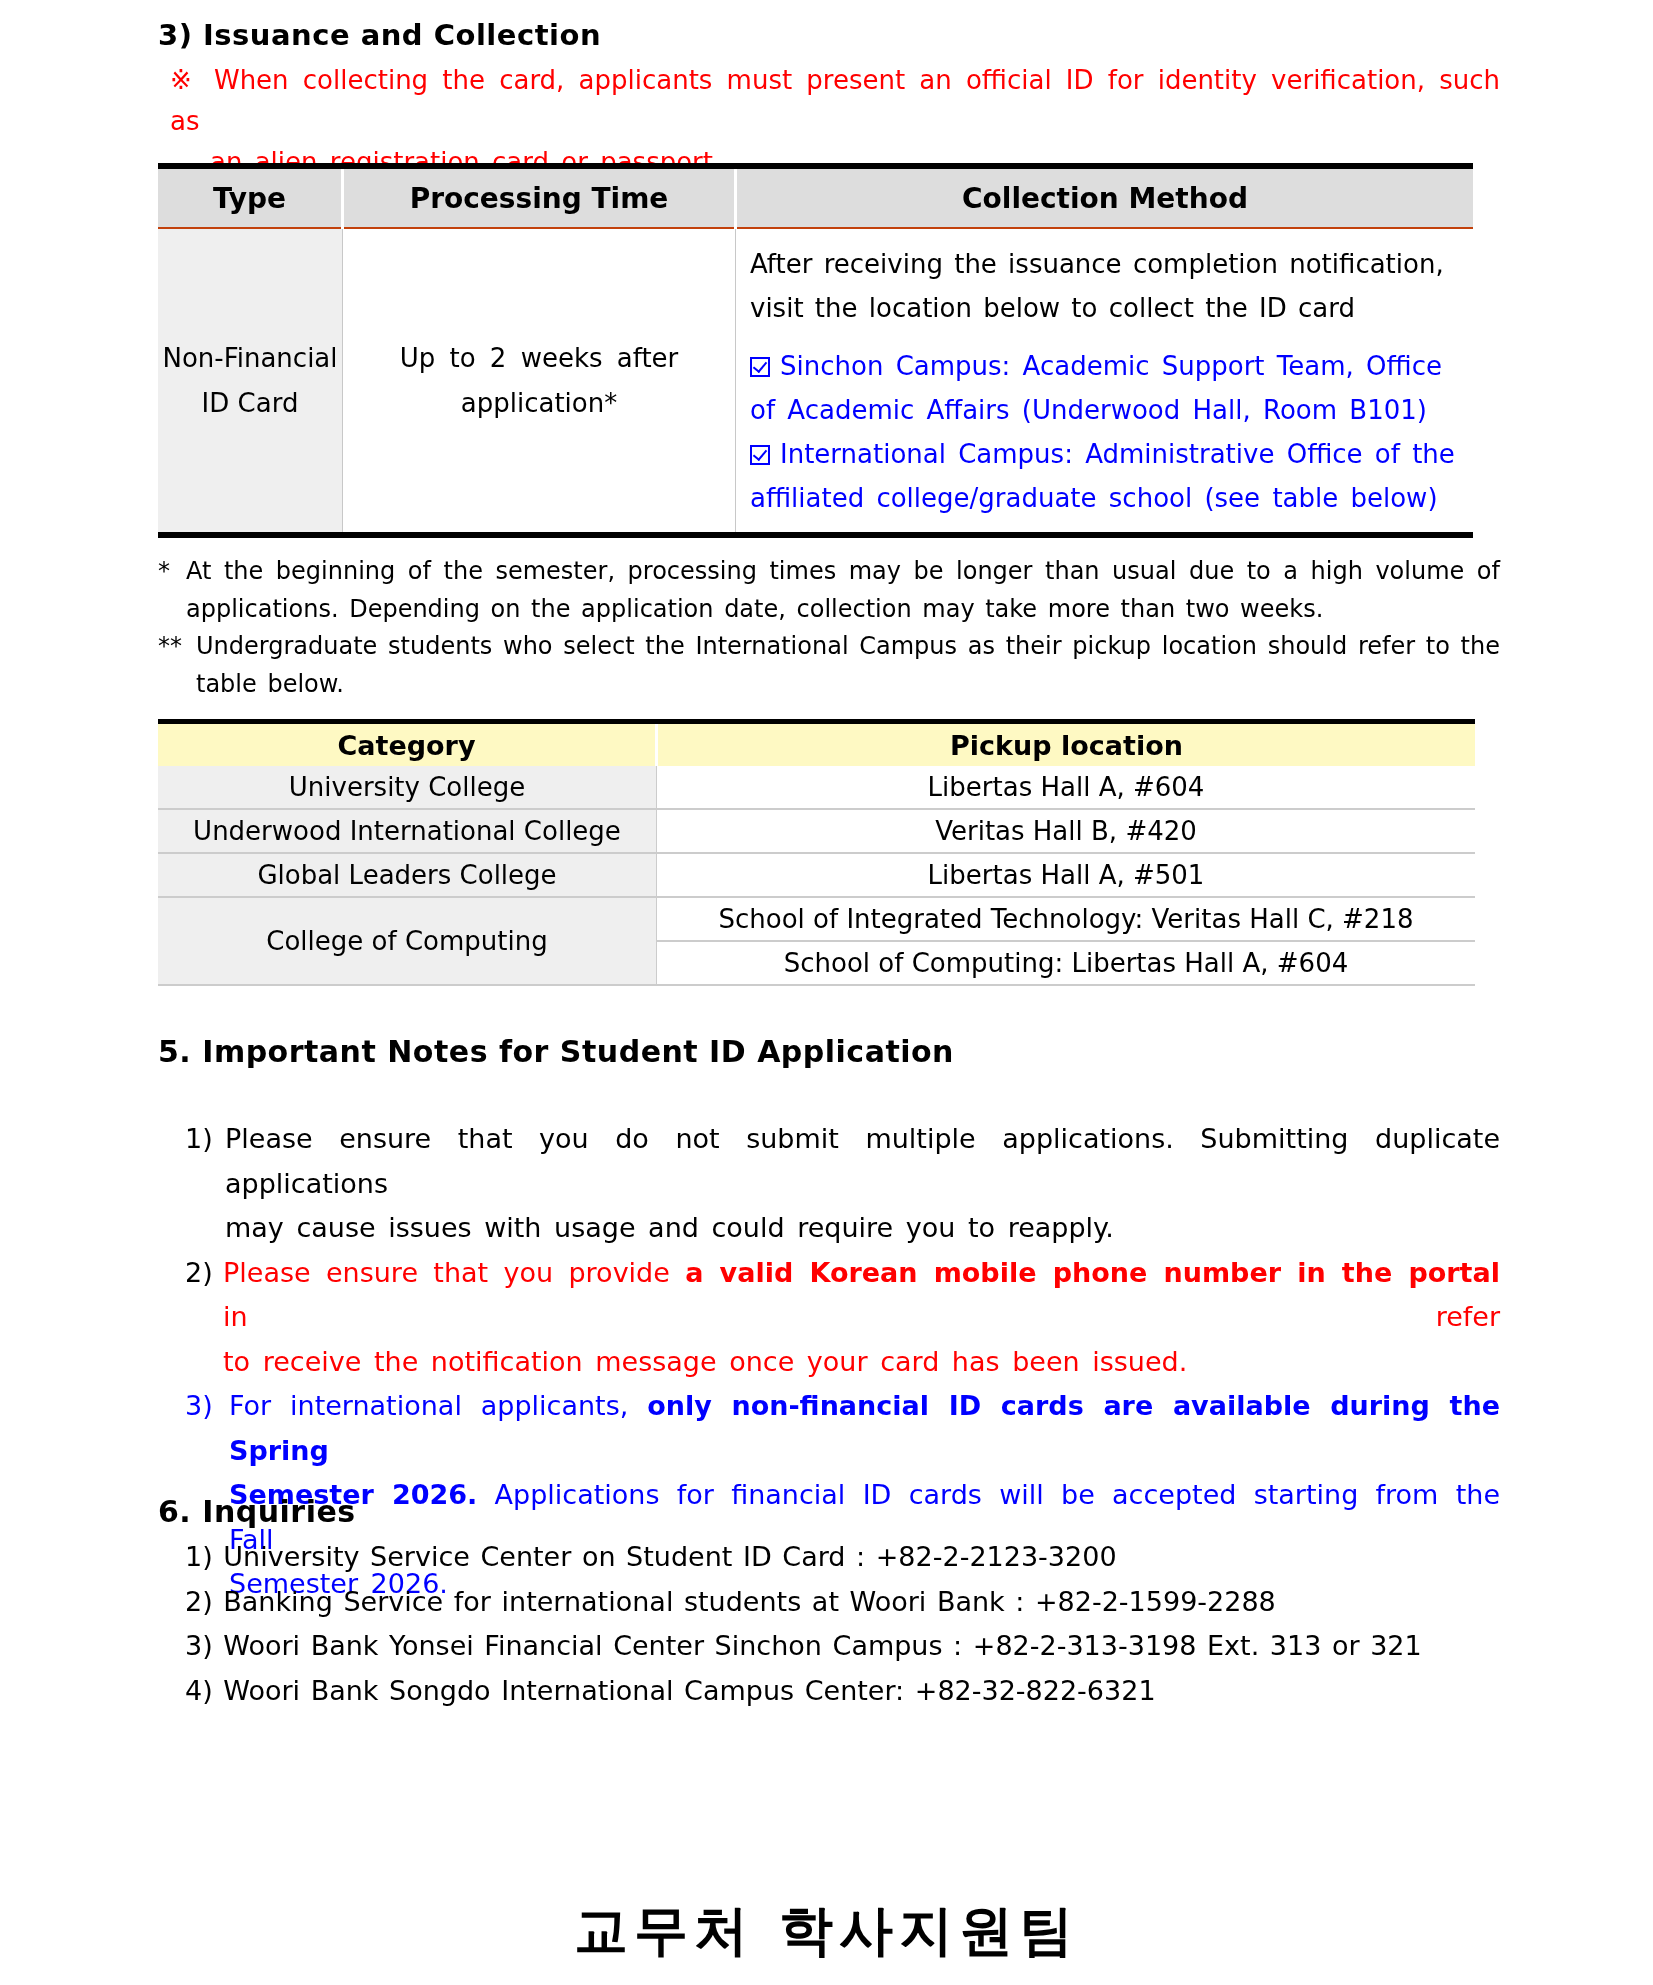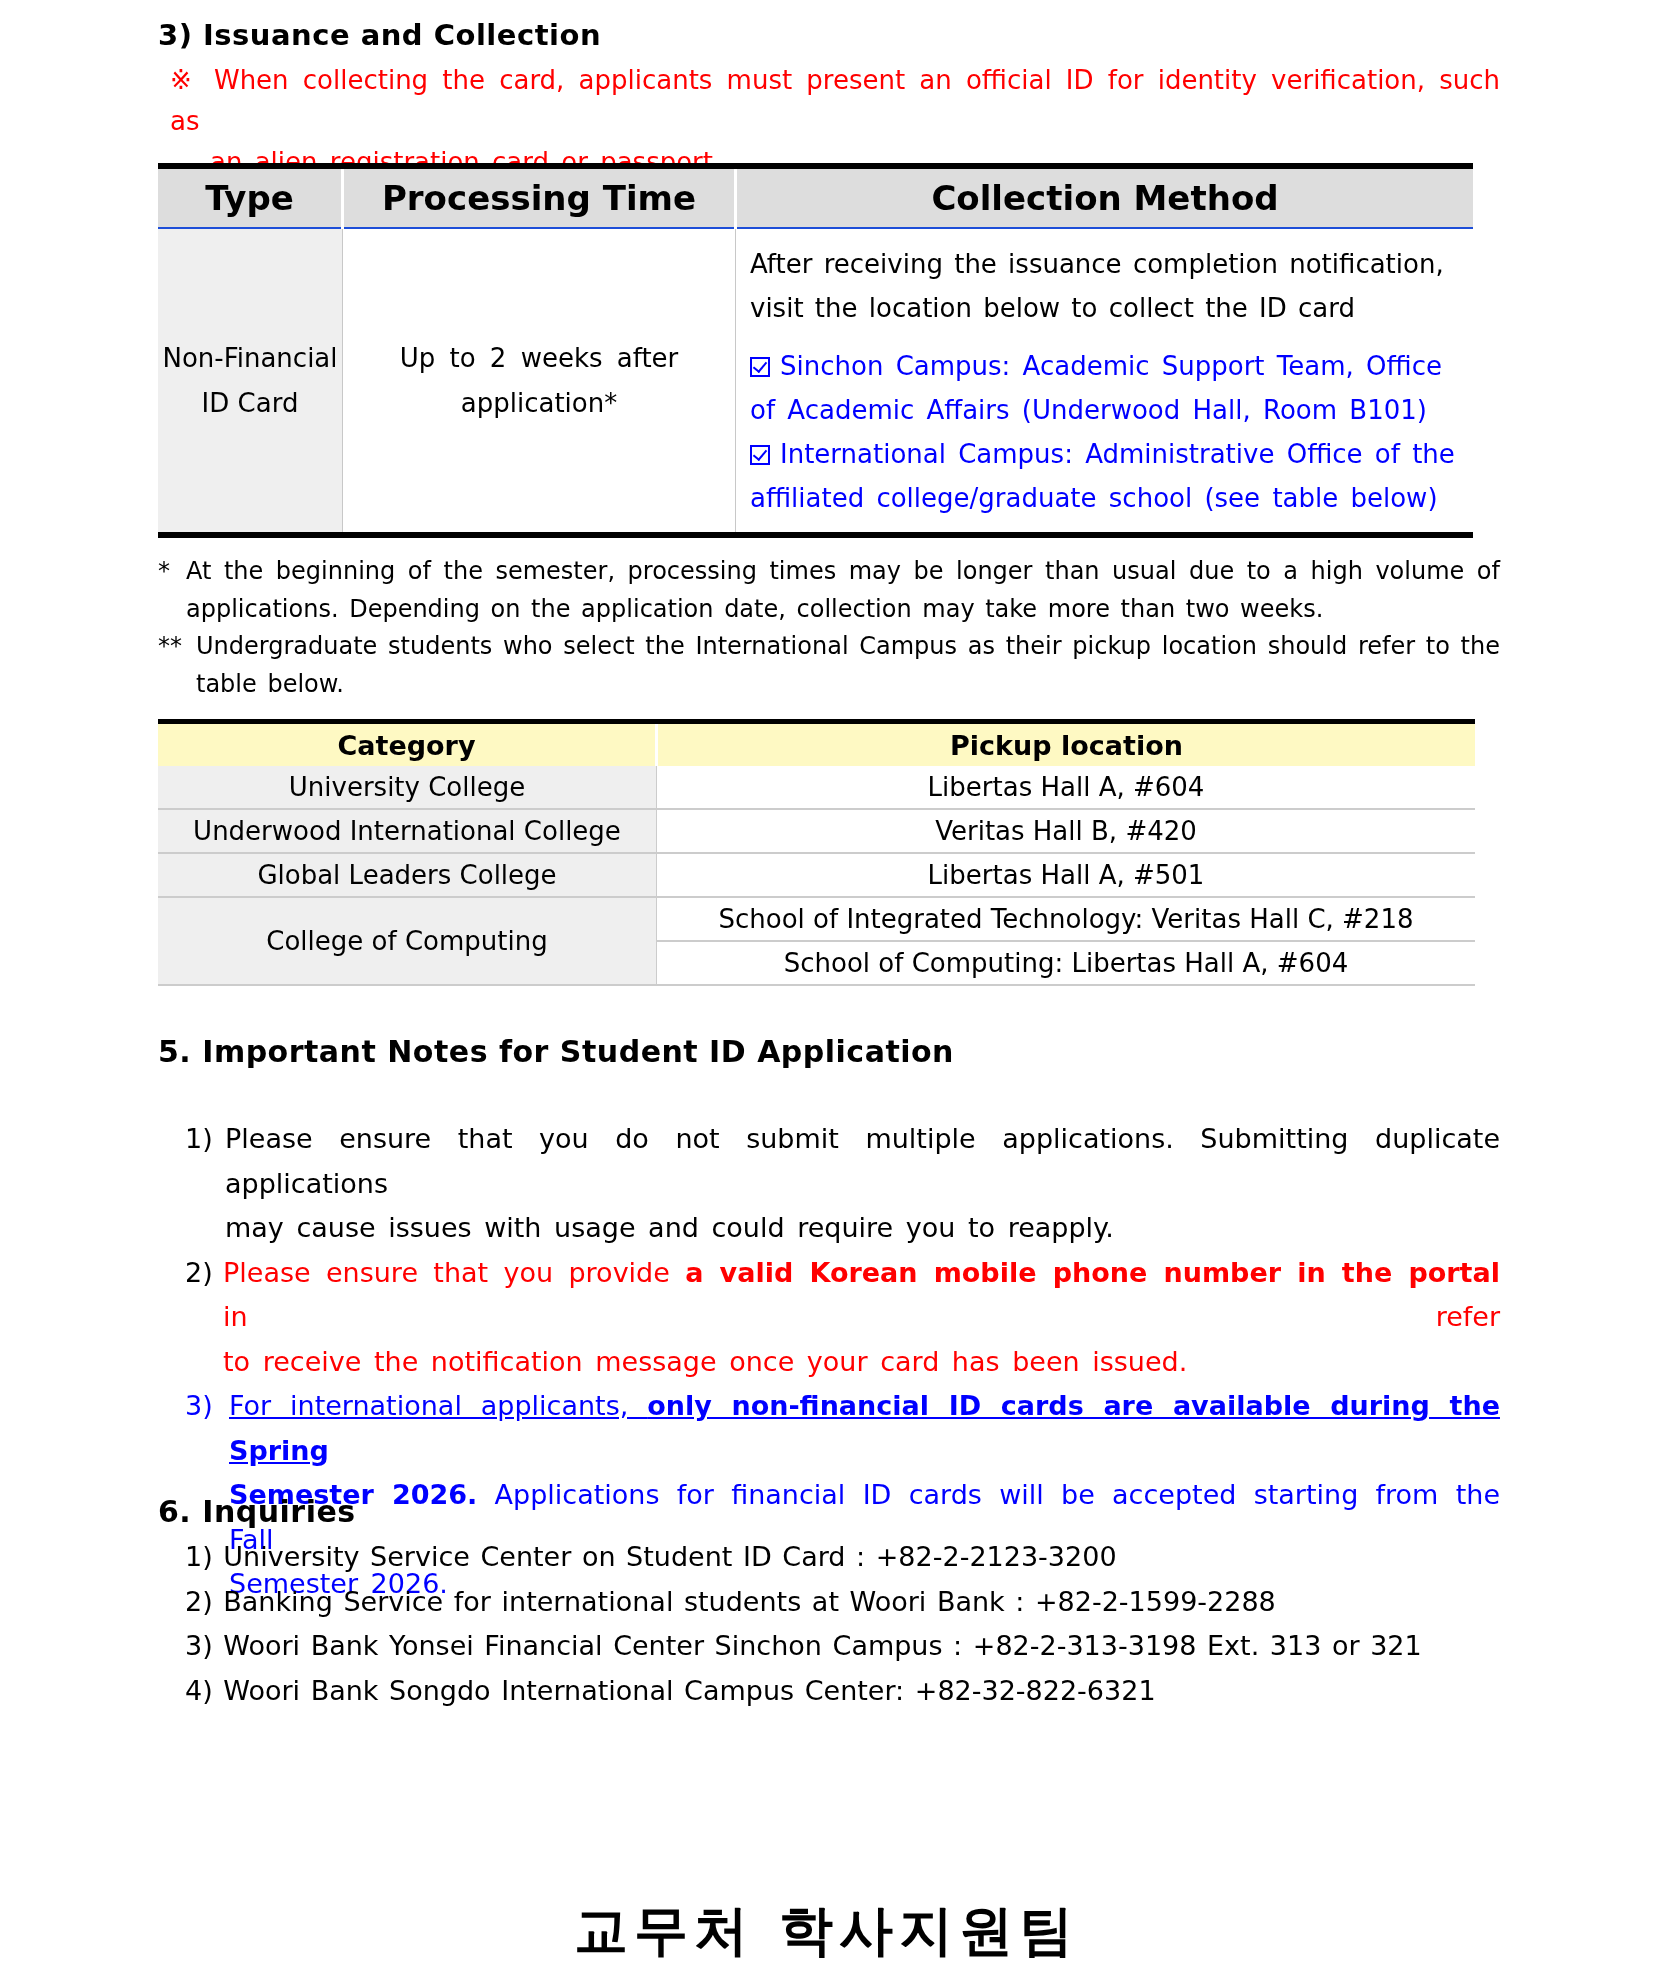--- a/index.html
+++ b/index.html
@@ -6,21 +6,21 @@
   body { width:1653px; height:1985px; position:relative; overflow:hidden;
          font-family:"DejaVu Sans", sans-serif; color:#000; }
   .abs { position:absolute; }
   .h3 { font-size:29px; font-weight:bold; letter-spacing:0.5px; }
   .note-red { color:#ff0000; font-size:26px; line-height:41px; text-align:justify; word-spacing:4px; }
   .blue { color:#0000ff; }
   .red { color:#ff0000; }
   .bold { font-weight:bold; }
   table { border-collapse:collapse; position:absolute; }
   .t1 { left:158px; top:163px; width:1315px; border-top:6px solid #000; border-bottom:6px solid #000; }
-  .t1 th { background:#dddddd; font-size:34px; font-weight:bold; height:56px; border-bottom:2px solid #1d4ed8; }
+  .t1 th { background:#dddddd; font-size:28px; font-weight:bold; height:56px; border-bottom:2px solid #c2410c; }
   .t1 th + th { border-left:3px solid #fff; }
   .t1 td { font-size:26px; vertical-align:middle; }
   .t1 td.type { background:#efefef; text-align:center; line-height:45px; border-right:1px solid #c8c8c8; }
   .t1 td.proc { text-align:center; line-height:45px; border-right:1px solid #c8c8c8; }
   .t1 td.coll { padding:10px 14px 10px 14px; line-height:44px; }
   .t1 td.coll p { margin:0; }
   .t1 td.coll .gap { height:14px; }
   .foot { font-size:24px; line-height:37.5px; text-align:justify; word-spacing:3px; }
   .t2 { left:158px; top:719px; width:1317px; border-top:5px solid #000; }
   .t2 th { background:#fef9c3; font-size:27px; font-weight:bold; height:40px; }
@@ -138,21 +138,21 @@
   <div style="display:flex;">
     <span style="width:38px; flex:none;">2)</span>
     <div style="flex:1;" class="red">
       <div style="text-align-last:justify;"><span>Please ensure that you provide </span><span class="bold">a valid Korean mobile phone number in the portal</span><span> in refer</span></div>
       <div>to receive the notification message once your card has been issued.</div>
     </div>
   </div>
   <div style="display:flex;" class="blue">
     <span style="width:44px; flex:none;">3)</span>
     <div style="flex:1;">
-      <div style="text-align-last:justify;text-decoration:underline;"><span>For international applicants, </span><span class="bold">only non-financial ID cards are available during the Spring</span></div>
+      <div style="text-align-last:justify;"><span>For international applicants, </span><span class="bold">only non-financial ID cards are available during the Spring</span></div>
       <div style="text-align-last:justify;"><span class="bold">Semester 2026.</span><span> Applications for financial ID cards will be accepted starting from the Fall</span></div>
       <div>Semester 2026.</div>
     </div>
   </div>
 </div>
 
 <div class="abs h-sec" style="left:158px; top:1494px;">6. Inquiries</div>
 
 <div class="abs inq" style="left:185px; top:1535px; width:1320px;">
   <div>1) University Service Center on Student ID Card : +82-2-2123-3200</div>

